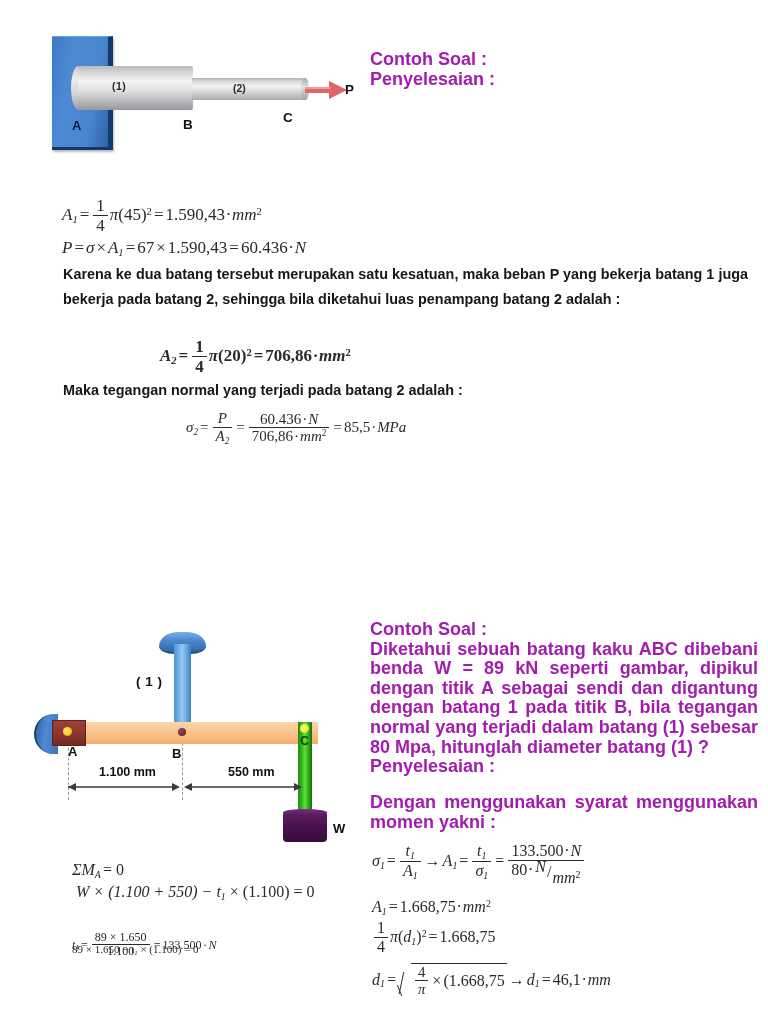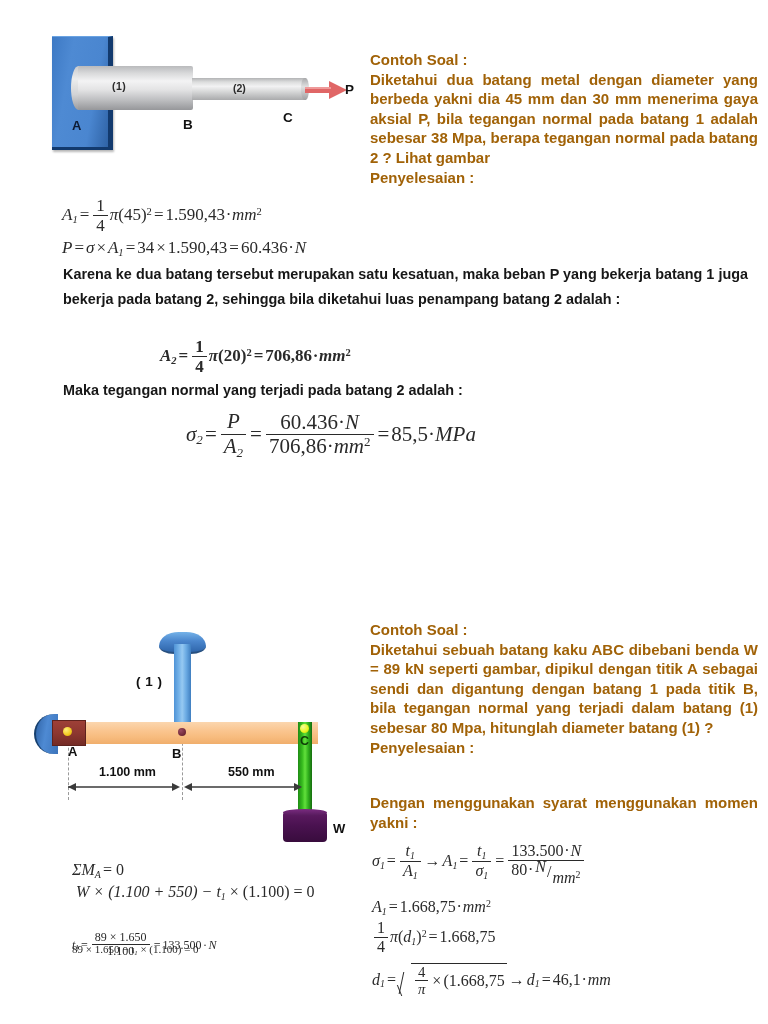--- a/index.html
+++ b/index.html
@@ -14,23 +14,23 @@
     font-family: "Liberation Sans", sans-serif;
     color: #1a1a1a;
     overflow: hidden;
   }
 
   
   .prose {
     position: absolute;
     font-family: "Liberation Sans", sans-serif;
     font-weight: bold;
-    font-size: 15px;
+    font-size: 18px;
     line-height: 19.6px;
-    color: #a16207;
+    color: #a21caf;
     text-align: justify;
     text-justify: inter-word;
   }
   .prose .noj { text-align: left; }
 
   .body-wide {
     position: absolute;
     font-family: "Liberation Sans", sans-serif;
     font-weight: bold;
     font-size: 14.4px;
@@ -344,41 +344,40 @@
       <rect x="0" y="7" width="26" height="6" fill="#e06666"></rect>
       <polygon points="24,1 42,10 24,19" fill="#e06666"></polygon>
       <rect x="0" y="7" width="26" height="2" fill="#ef9a9a"></rect>
     </svg>
   </div>
   <div class="lbl-P">P</div>
 </div>
 
 <div class="prose" style="left:370px; top:50px; width:388px;">
   <div class="noj">Contoh Soal :</div>
-  <div>Diketahui dua batang metal dengan diameter yang berbeda yakni dia 45 mm dan 30 mm menerima gaya aksial P, bila tegangan normal pada batang 1 adalah sebesar 38 Mpa, berapa tegangan normal pada batang 2 ? Lihat gambar</div>
   <div class="noj">Penyelesaian :</div>
 </div>
 
 <div class="math" style="left:62px; top:197px;">
   <i class="v">A</i><span class="sub">1</span><span class="op">=</span><span class="frac"><span class="num">1</span><span class="den">4</span></span><i class="v">π</i><span class="up">(45)</span><span class="sup">2</span><span class="op">=</span><span class="up">1.590,43</span><span class="mdot">·</span><i class="v">mm</i><span class="sup">2</span>
 </div>
 
 <div class="math" style="left:62px; top:238px;">
-  <i class="v">P</i><span class="op">=</span><i class="v">σ</i><span class="op">×</span><i class="v">A</i><span class="sub">1</span><span class="op">=</span><span class="up">34</span><span class="op">×</span><span class="up">1.590,43</span><span class="op">=</span><span class="up">60.436</span><span class="mdot">·</span><i class="v">N</i>
+  <i class="v">P</i><span class="op">=</span><i class="v">σ</i><span class="op">×</span><i class="v">A</i><span class="sub">1</span><span class="op">=</span><span class="up">67</span><span class="op">×</span><span class="up">1.590,43</span><span class="op">=</span><span class="up">60.436</span><span class="mdot">·</span><i class="v">N</i>
 </div>
 
 <div class="body-wide" style="left:63px; top:262px; width:685px;">Karena ke dua batang tersebut merupakan satu kesatuan, maka beban P yang bekerja batang 1 juga bekerja pada batang 2, sehingga bila diketahui luas penampang batang 2 adalah :</div>
 
 <div class="math" style="left:160px; top:338px;font-weight:bold;">
   <i class="v">A</i><span class="sub">2</span><span class="op">=</span><span class="frac"><span class="num">1</span><span class="den">4</span></span><i class="v">π</i><span class="up">(20)</span><span class="sup">2</span><span class="op">=</span><span class="up">706,86</span><span class="mdot">·</span><i class="v">mm</i><span class="sup">2</span>
 </div>
 
 <div class="body-wide" style="left:63px; top:378px; width:685px;">Maka tegangan normal yang terjadi pada batang 2 adalah :</div>
 
-<div class="math" style="left:186px; top:411px; font-size:21px;">
+<div class="math" style="left:186px; top:411px; font-size:15px;">
   <i class="v">σ</i><span class="sub">2</span><span class="op">=</span><span class="frac"><span class="num"><i class="v">P</i></span><span class="den"><i class="v">A</i><span class="sub">2</span></span></span><span class="op">=</span><span class="frac"><span class="num"><span class="up">60.436</span><span class="mdot">·</span><i class="v">N</i></span><span class="den"><span class="up">706,86</span><span class="mdot">·</span><i class="v">mm</i><span class="sup">2</span></span></span><span class="op">=</span><span class="up">85,5</span><span class="mdot">·</span><i class="v">MPa</i>
 </div>
 
 <div id="fig2">
   <div class="ext-line" style="left:68px; top:128px; height:72px;"></div>
   <div class="ext-line" style="left:182px; top:128px; height:72px;"></div>
 
   <div class="rod1-head"></div>
   <div class="rod1"></div>
   <div class="lbl-rod1">( 1 )</div>

